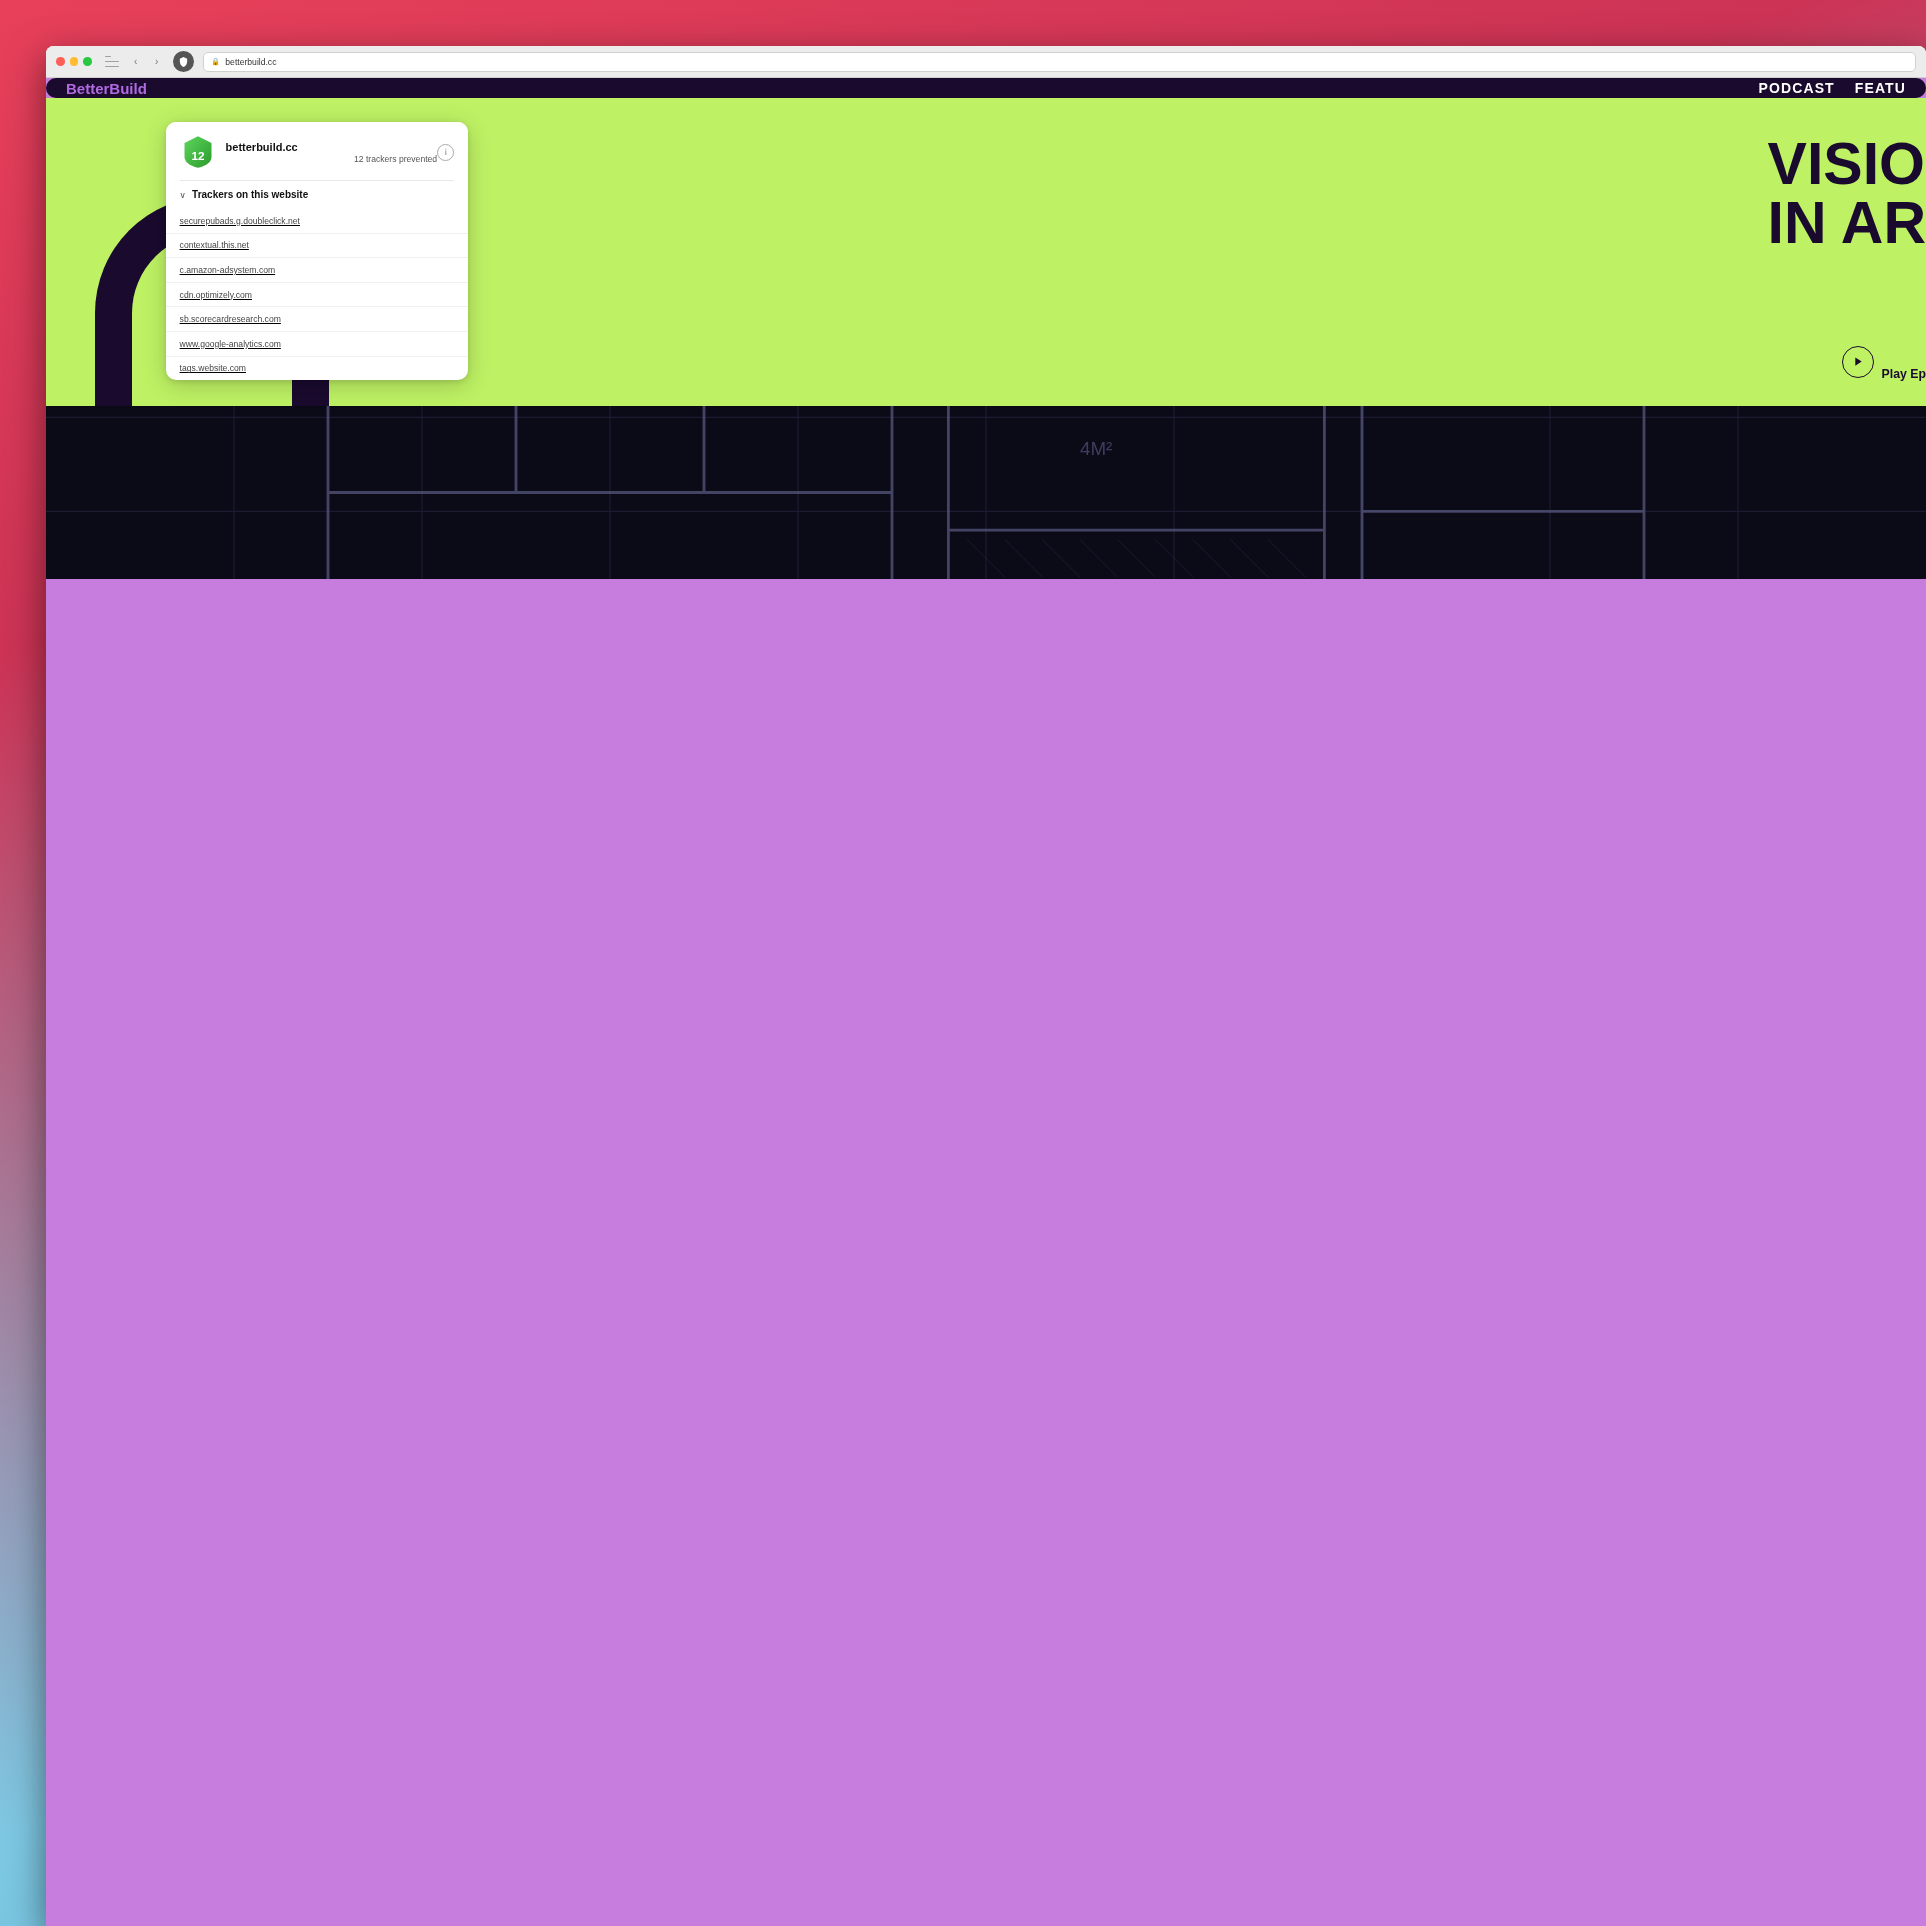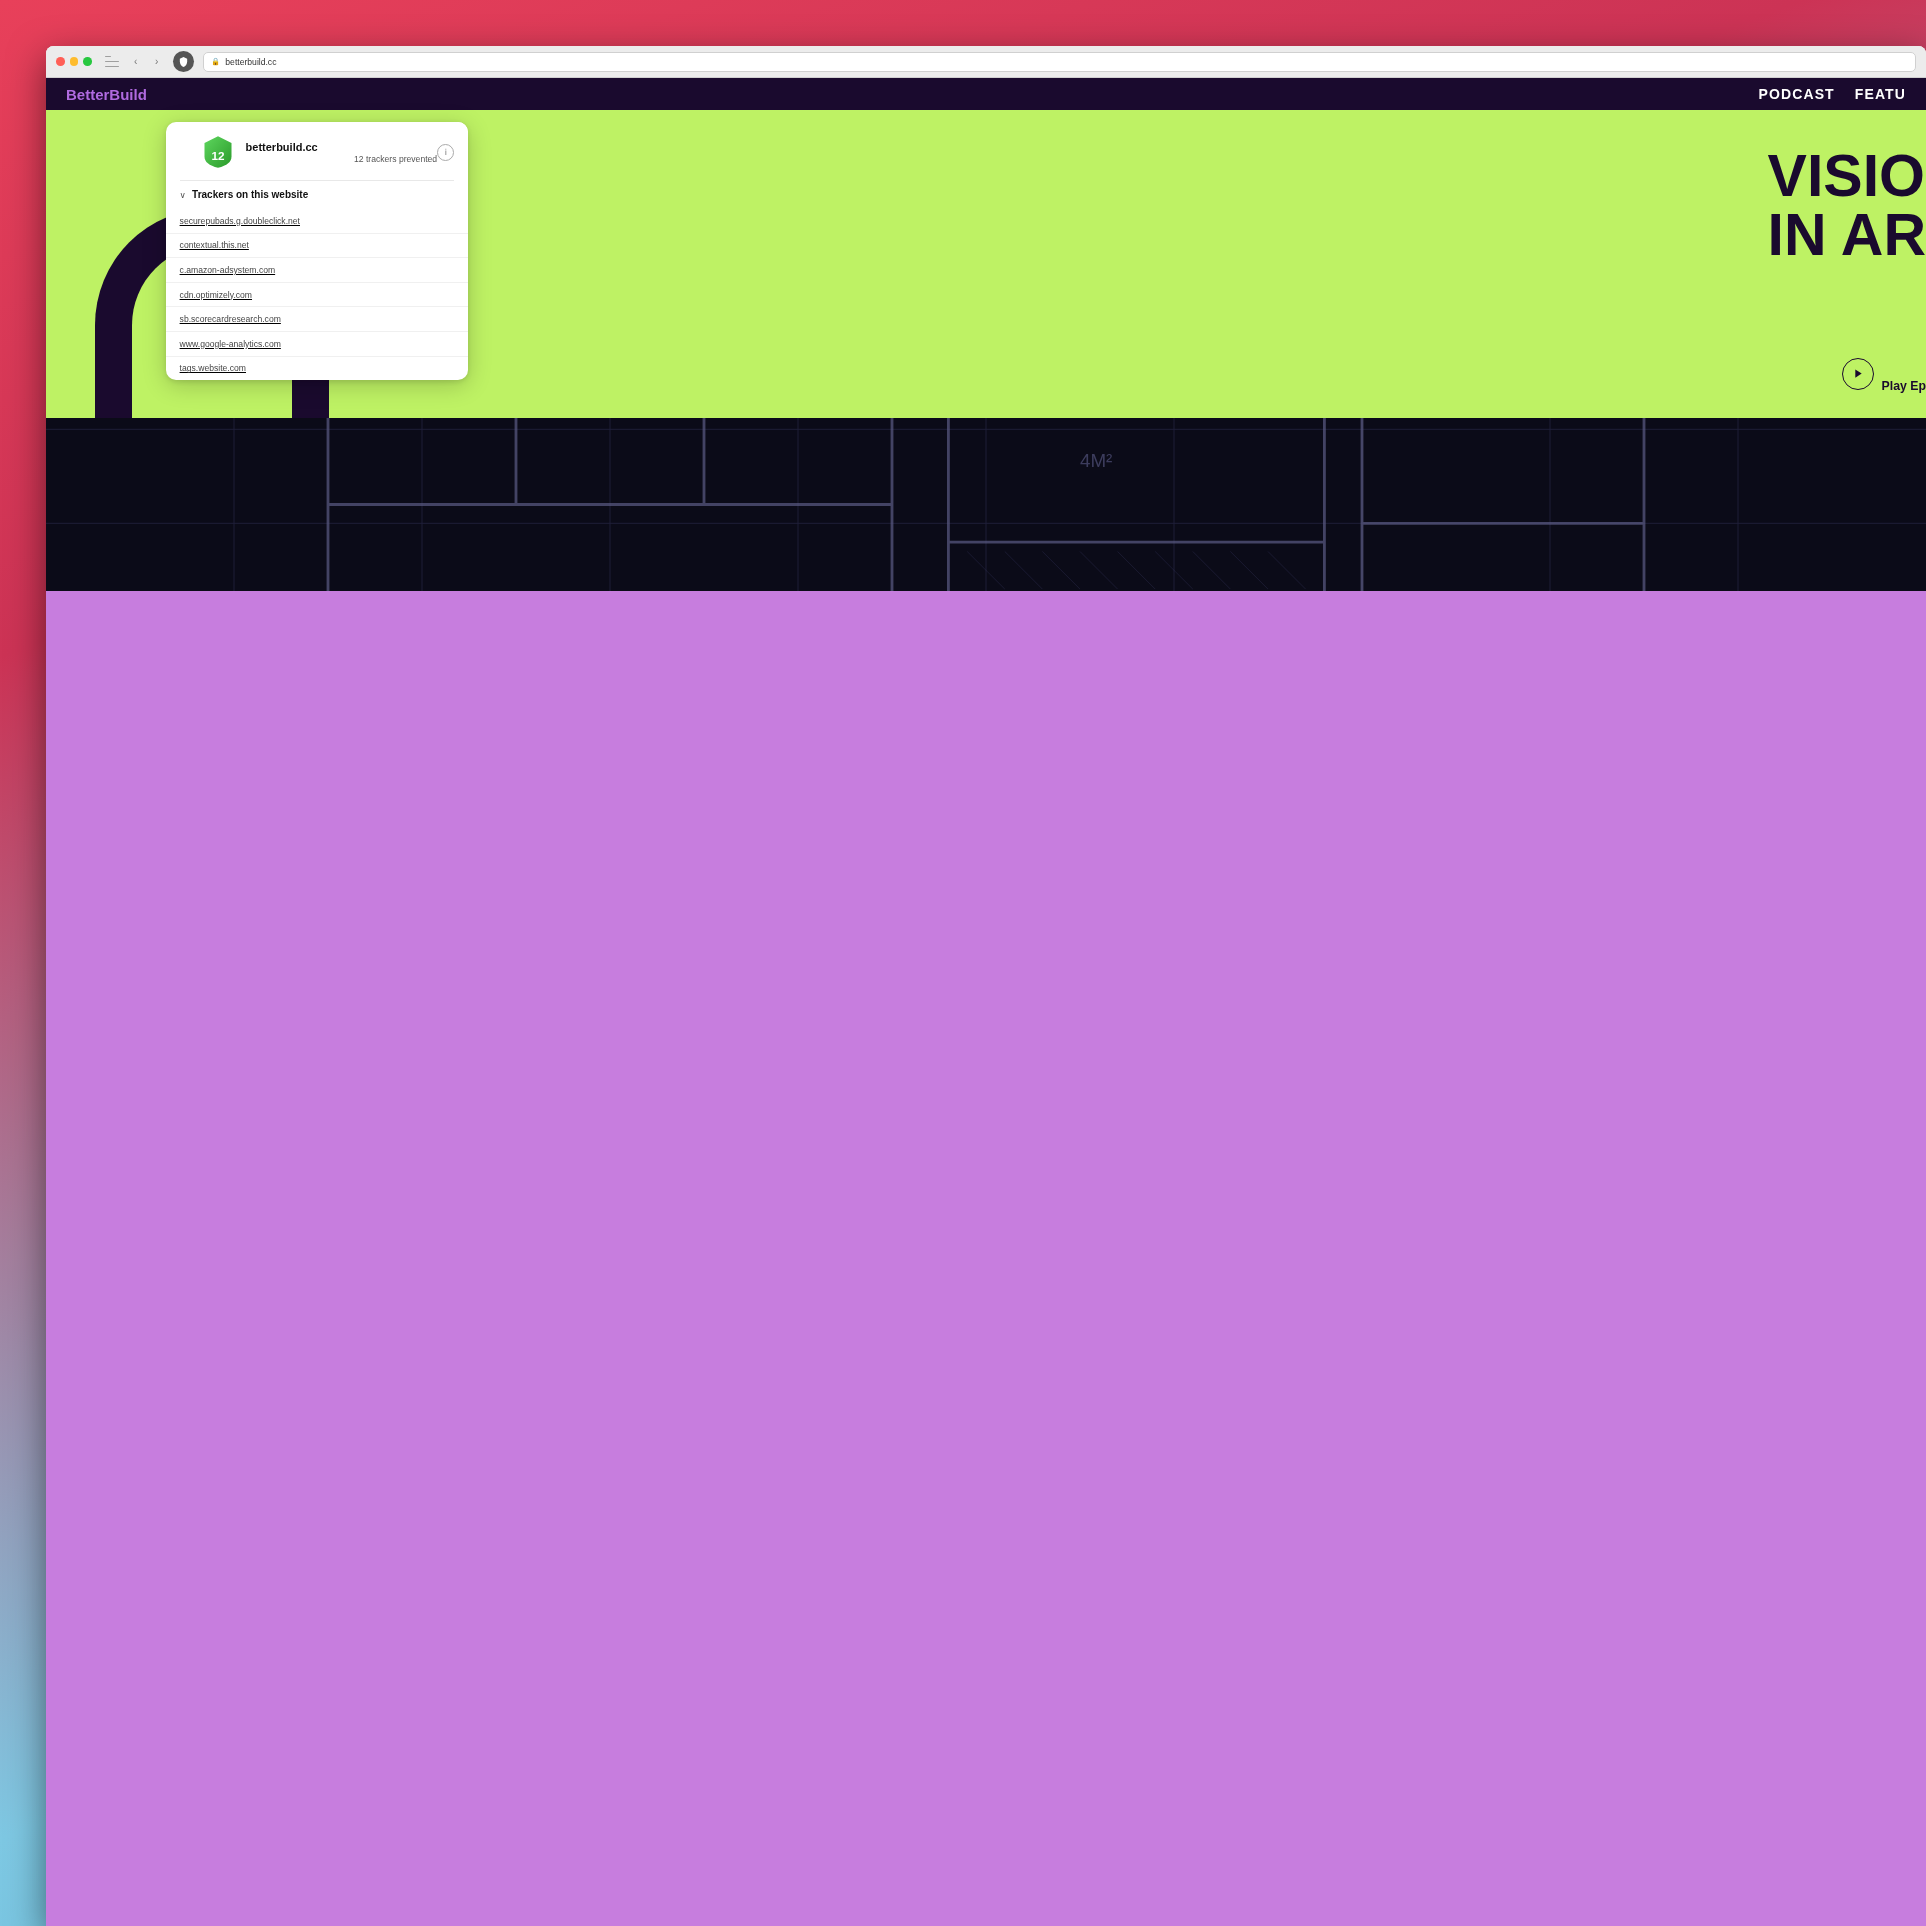--- a/index.html
+++ b/index.html
@@ -142,25 +142,26 @@
     .page-content {
       flex: 1;
       background: #c77dde;
       position: relative;
       overflow: hidden;
     }
 
     
     .site-header {
       background: #1a0a2e;
-      height: 32px;
+      height: 20px;
       display: flex;
       align-items: center;
       padding: 0 20px;
       gap: 20px;
+      border-radius: 15px;
     }
 
     .site-logo {
       font-size: 15px;
       font-weight: 700;
       color: white;
     }
     .site-logo span {
       color: #b06ae0;
     }
@@ -271,21 +272,20 @@
       overflow: hidden;
       z-index: 100;
     }
 
     .popup-header {
       display: flex;
       align-items: center;
       padding: 12.3px 13.6px 10px 13.6px;
       background: white;
       position: relative;
-      margin-left: 20px;
     }
 
     .shield-badge {
       width: 36px;
       height: 36px;
       margin-right: 10px;
       flex-shrink: 0;
     }
 
     .shield-badge svg {

